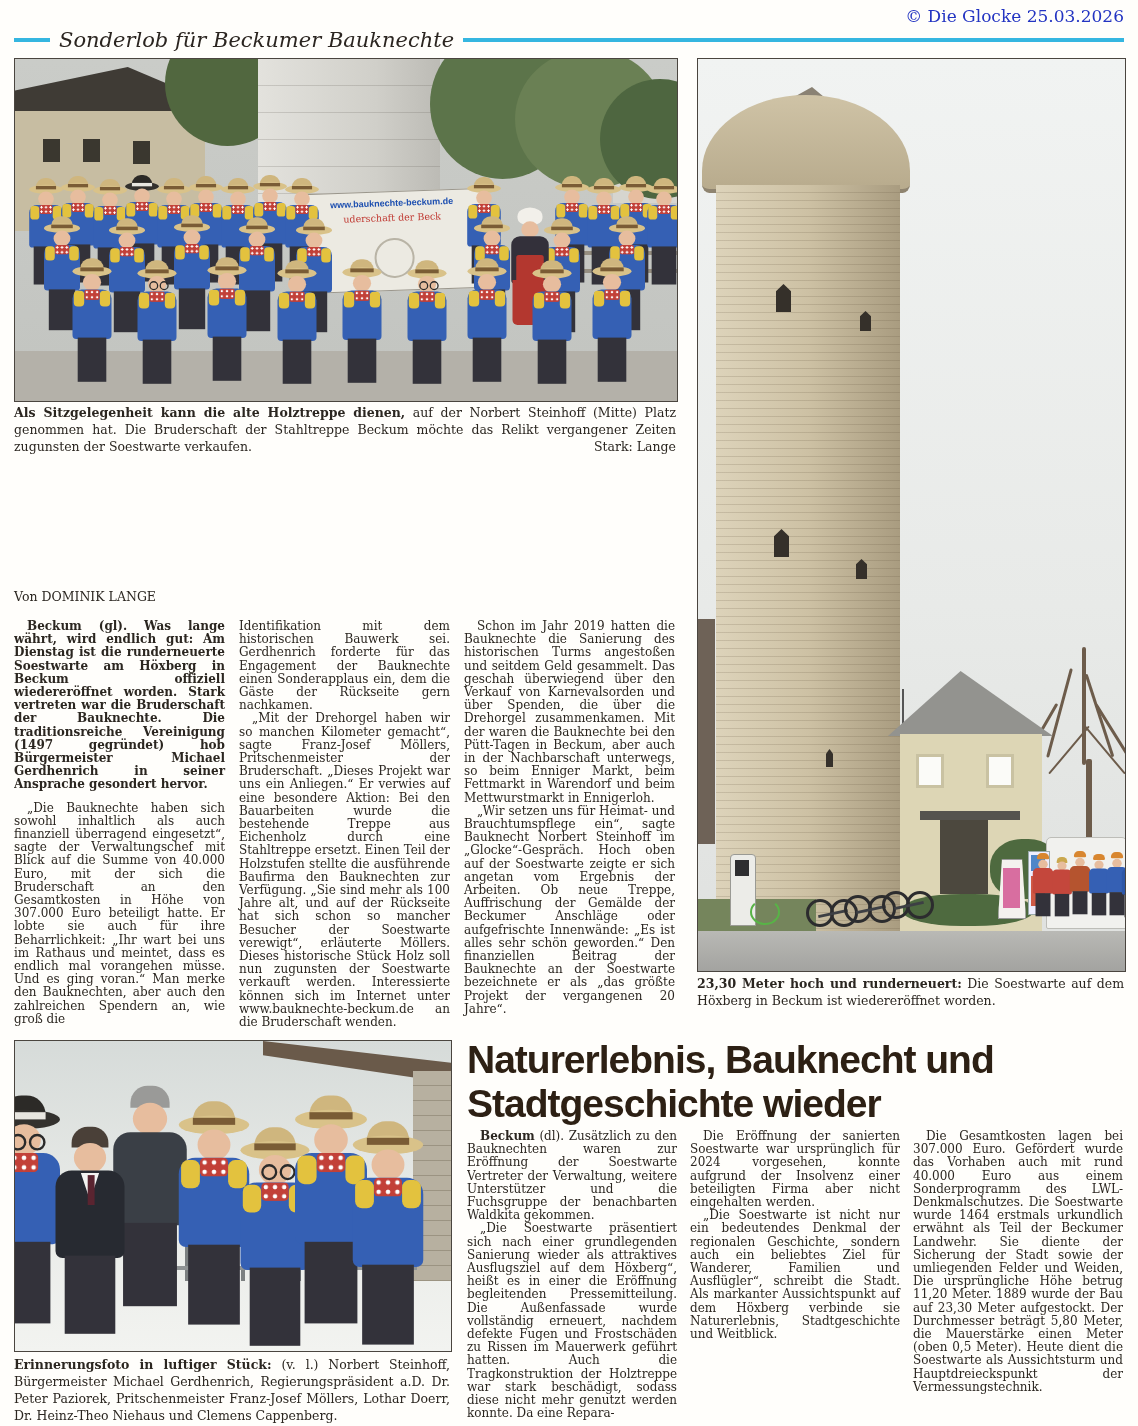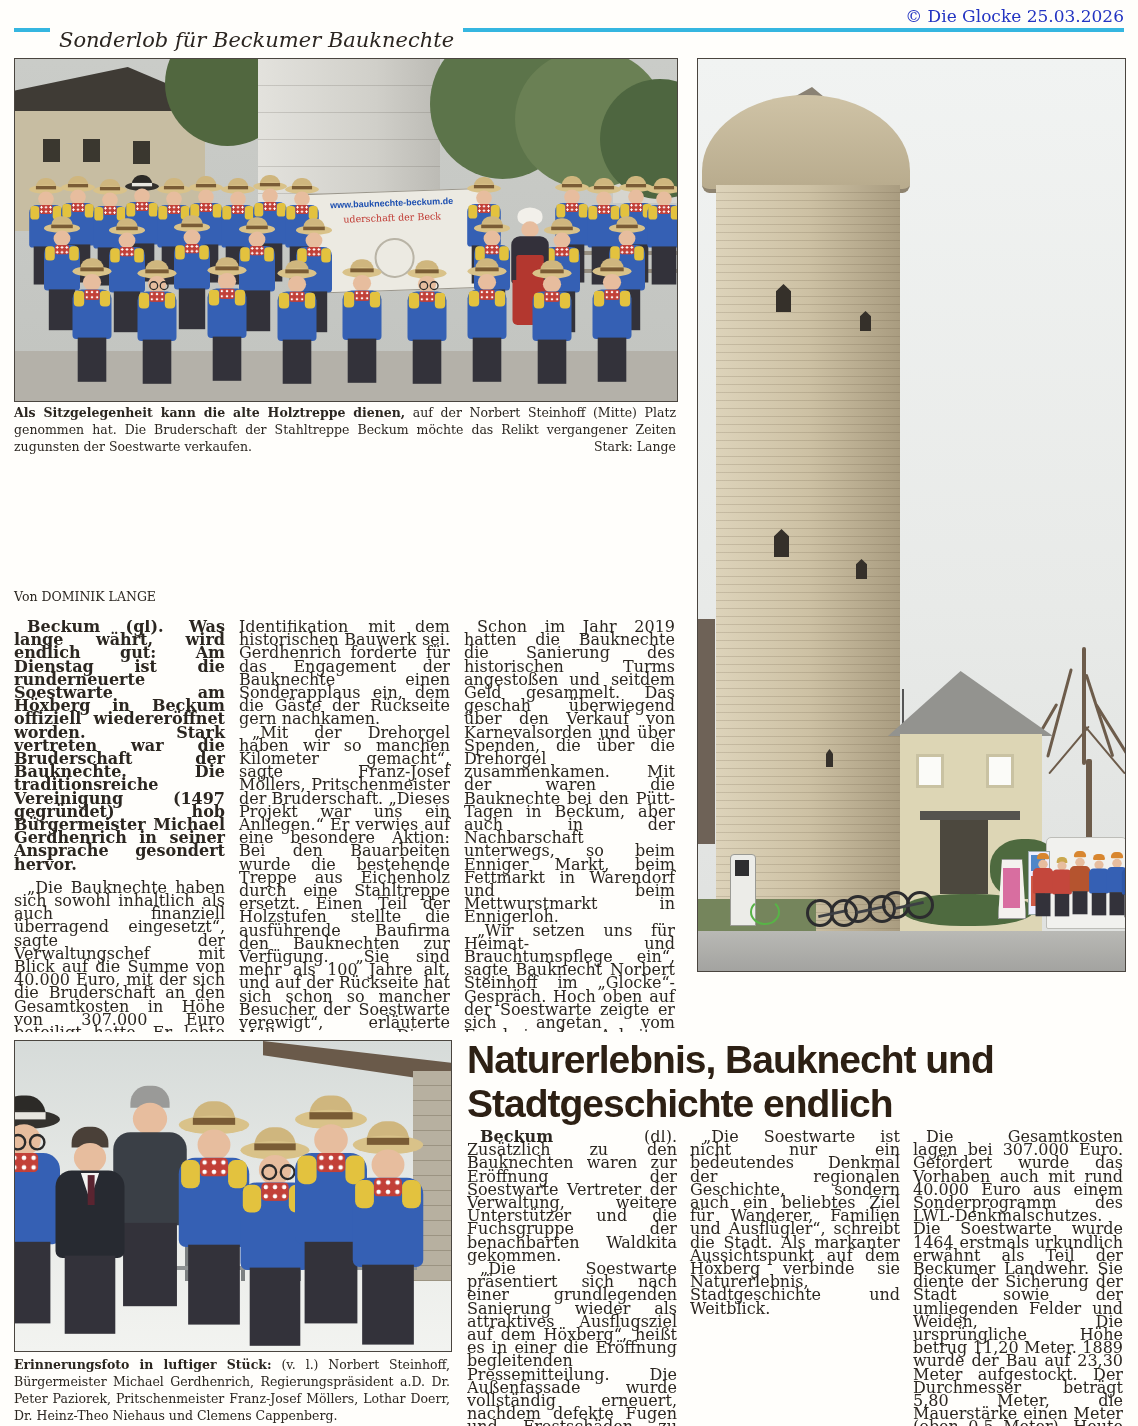--- a/index.html
+++ b/index.html
@@ -1,19 +1,19 @@
 <!DOCTYPE html>
 <html lang="de"><head>
 <meta charset="utf-8">
 <style>
   html,body{margin:0;padding:0;background:#e8e8e4}
   .page{position:relative;width:1138px;height:1426px;background:#fffefb;overflow:hidden;
         font-family:"DejaVu Serif","Liberation Serif",serif;color:#2b2620}
   
-  .masthead{position:absolute;left:14px;right:14px;top:28px;height:24px;display:flex;align-items:flex-start;gap:9px}
+  .masthead{position:absolute;left:14px;right:14px;top:28px;height:24px;display:flex;align-items:center;gap:9px}
   .rule{height:4px;background:#35b6e0}
   .rule-left{width:36px}
   .rule-right{flex:1}
   .kicker{font-style:italic;font-size:21px;color:#2b2520;white-space:nowrap}
   .copyright{position:absolute;right:14px;top:6px;font-size:17px;color:#2334c2}
   
   .photo{position:absolute;border:1px solid #4a453f;overflow:hidden;background:#d8d8d4}
   .abs{position:absolute}
   
   .caption{position:absolute;font-size:12.5px;line-height:17px;text-align:justify;color:#2b2620;margin:0}
@@ -22,21 +22,21 @@
   
   .headline{position:absolute;margin:0;font-family:"Liberation Sans","DejaVu Sans",sans-serif;
             font-weight:700;color:#2d2014;letter-spacing:-1px}
   .h1a{left:14px;top:472px;font-size:47px;line-height:52px}
   .h2a{left:467px;top:1038px;font-size:39px;line-height:44px}
   
   .byline{position:absolute;left:14px;top:589px;font-size:12.5px;color:#2b2620}
   .cols{position:absolute;display:grid;overflow:hidden}
   .cols1{left:14px;top:620px;width:662px;height:412px;grid-template-columns:211px 211px 211px;column-gap:14px}
   .cols2{left:467px;top:1130px;width:657px;height:296px;grid-template-columns:210px 210px 210px;column-gap:13px}
-  .cols p{margin:0;font-size:16px;line-height:13.2px;text-align:justify;hyphens:auto;overflow-wrap:break-word}
+  .cols p{margin:0;font-size:12px;line-height:13.2px;text-align:justify;hyphens:auto;overflow-wrap:break-word}
   .cols p.ind{text-indent:13px}
   .cols p.lead{font-weight:700}
   .cols p.gap{margin-bottom:10px}
   
   .s1-sky{left:0;top:0;width:662px;height:342px;background:linear-gradient(#caccc8,#c2c4c0)}
   .s1-roof{left:0;top:8px;width:205px;height:52px;background:#3f3b35;clip-path:polygon(0 45%,55% 0,100% 75%,100% 100%,0 100%)}
   .s1-bldg{left:0;top:52px;width:190px;height:120px;background:#c7bda2}
   .s1-win{width:17px;height:23px;background:#3a372f}
   .s1-treeL{left:150px;top:-38px;width:125px;height:125px;border-radius:50%;background:#51673f}
   .s1-tower{left:243px;top:0;width:182px;height:178px;border-radius:0 0 10px 10px;
@@ -617,28 +617,32 @@
           <div class="p-torso" style="background:#3560b4"></div>
           <div class="p-legs"></div>
         </div>
         <div class="person" style="left: 417px; top: 793px; transform: scale(0.68);">
           <div class="p-cap"></div>
           <div class="p-torso" style="background:#2d57a8"></div>
           <div class="p-legs"></div>
         </div>
       </div>
   </div>
-
-  <h2 class="headline h2a"><span>Naturerlebnis, Bauknecht und</span><br><span>Stadtgeschichte endlich</span></h2>
+  <p class="caption" style="left:697px;top:975px;width:427px">
+    <b>23,30 Meter hoch und runderneuert:</b><span> Die Soestwarte auf dem Höxberg in Beckum ist wiedereröffnet worden.</span>
+  </p>
+
+  <h2 class="headline h2a"><span>Naturerlebnis, Bauknecht und</span><br><span>Stadtgeschichte wieder</span></h2>
   <div class="cols cols2">
     <div class="col">
       <p class="ind"><b>Beckum</b><span> (dl). Zusätzlich zu den Bauknechten waren zur Eröffnung der Soestwarte Vertreter der Verwaltung, weitere Unterstützer und die Fuchsgruppe der benachbarten Waldkita gekommen.</span></p>
       <p class="ind">„Die Soestwarte präsentiert sich nach einer grundlegenden Sanierung wieder als attraktives Ausflugsziel auf dem Höxberg“, heißt es in einer die Eröffnung begleitenden Pressemitteilung. Die Außenfassade wurde vollständig erneuert, nachdem defekte Fugen und Frostschäden zu Rissen im Mauerwerk geführt hatten. Auch die Tragkonstruktion der Holztreppe war stark beschädigt, sodass diese nicht mehr genutzt werden konnte. Da eine Repara-</p>
     </div>
     <div class="col">
+      <p class="ind">Die Eröffnung der sanierten Soestwarte war ursprünglich für 2024 vorgesehen, konnte aufgrund der Insolvenz einer beteiligten Firma aber nicht eingehalten werden.</p>
       <p class="ind">„Die Soestwarte ist nicht nur ein bedeutendes Denkmal der regionalen Geschichte, sondern auch ein beliebtes Ziel für Wanderer, Familien und Ausflügler“, schreibt die Stadt. Als markanter Aussichtspunkt auf dem Höxberg verbinde sie Naturerlebnis, Stadtgeschichte und Weitblick.</p>
     </div>
     <div class="col">
       <p class="ind">Die Gesamtkosten lagen bei 307.000 Euro. Gefördert wurde das Vorhaben auch mit rund 40.000 Euro aus einem Sonderprogramm des LWL-Denkmalschutzes. Die Soestwarte wurde 1464 erstmals urkundlich erwähnt als Teil der Beckumer Landwehr. Sie diente der Sicherung der Stadt sowie der umliegenden Felder und Weiden, Die ursprüngliche Höhe betrug 11,20 Meter. 1889 wurde der Bau auf 23,30 Meter aufgestockt. Der Durchmesser beträgt 5,80 Meter, die Mauerstärke einen Meter (oben 0,5 Meter). Heute dient die Soestwarte als Aussichtsturm und Hauptdreieckspunkt der Vermessungstechnik.</p>
     </div>
   </div>
 
   <div class="photo" style="left:14px;top:1040px;width:436px;height:310px">
     <div class="abs s3-sky"></div>
     <div class="abs s3-far"></div>

